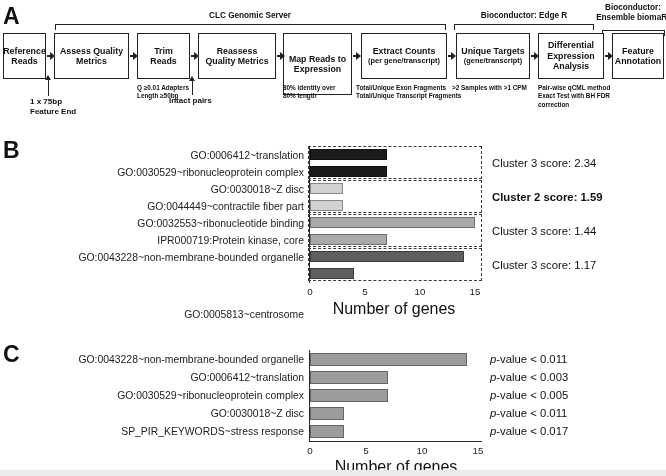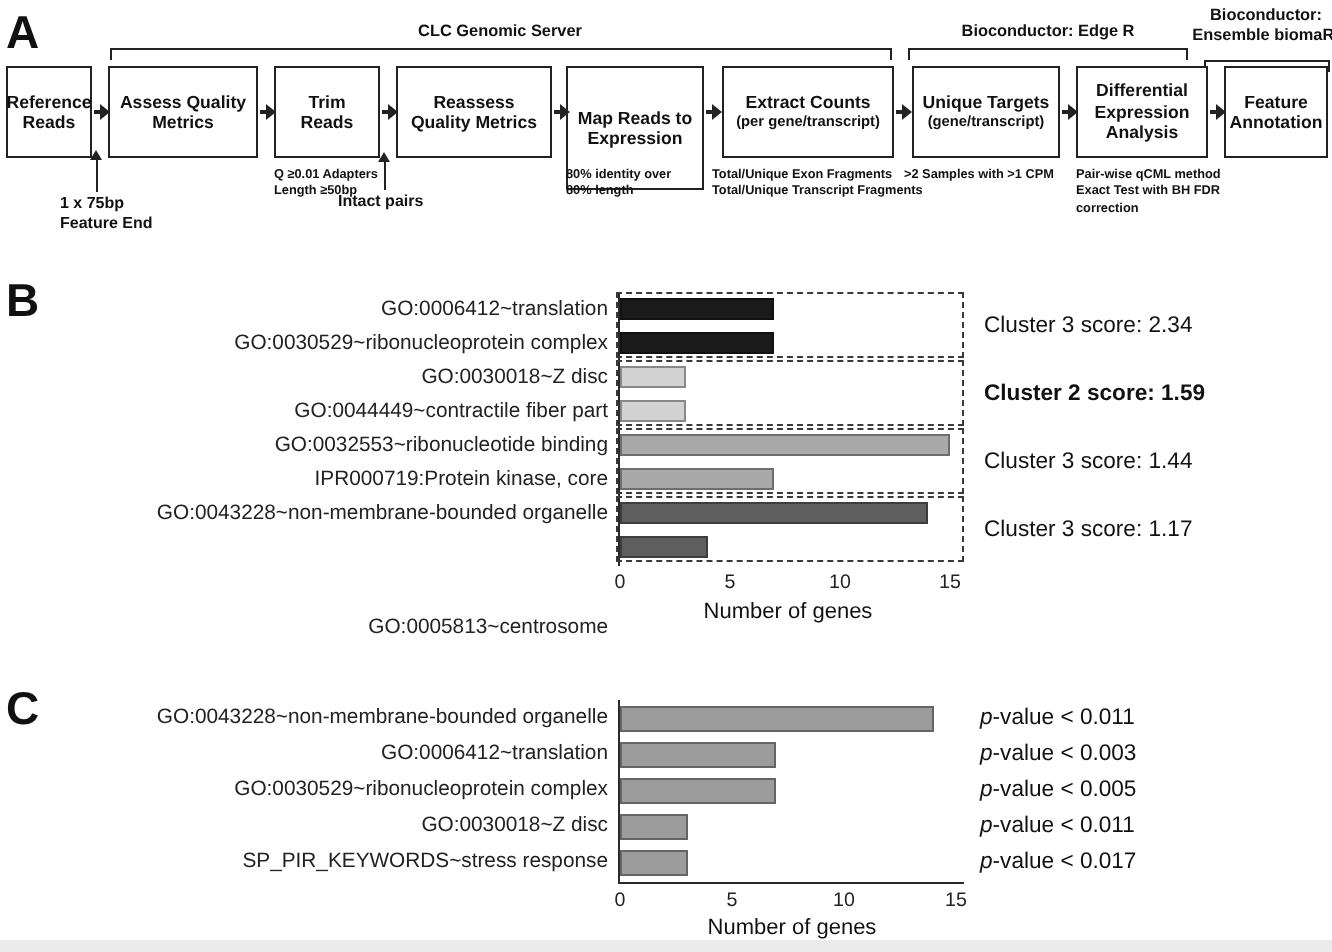--- a/index.html
+++ b/index.html
@@ -45,21 +45,21 @@
   .cluster-box{position:absolute;box-sizing:border-box;border:1.3px dashed #3a3a3a;background:transparent;}
   .side-label{
     position:absolute;transform:translateY(-50%);white-space:nowrap;
     font-size:11.3px;color:#111;
   }
   .axis-line{position:absolute;background:#2a2a2a;}
   .tick{
     position:absolute;transform:translateX(-50%);font-size:9.8px;color:#222;white-space:nowrap;
   }
   .axis-title{
-    position:absolute;transform:translateX(-50%);font-size:11px;color:#111;white-space:nowrap;
+    position:absolute;transform:translateX(-50%);font-size:16px;color:#111;white-space:nowrap;
   }
   #bottom-strip{position:absolute;left:0;right:0;top:470px;height:6px;background:#ebebeb;}
 </style>
 </head>
 <body>
 
 <div id="fig">
   <section id="panel-a">
     <div class="letter" style="left:3px;top:5px;">A</div>
     <div id="a-content">

